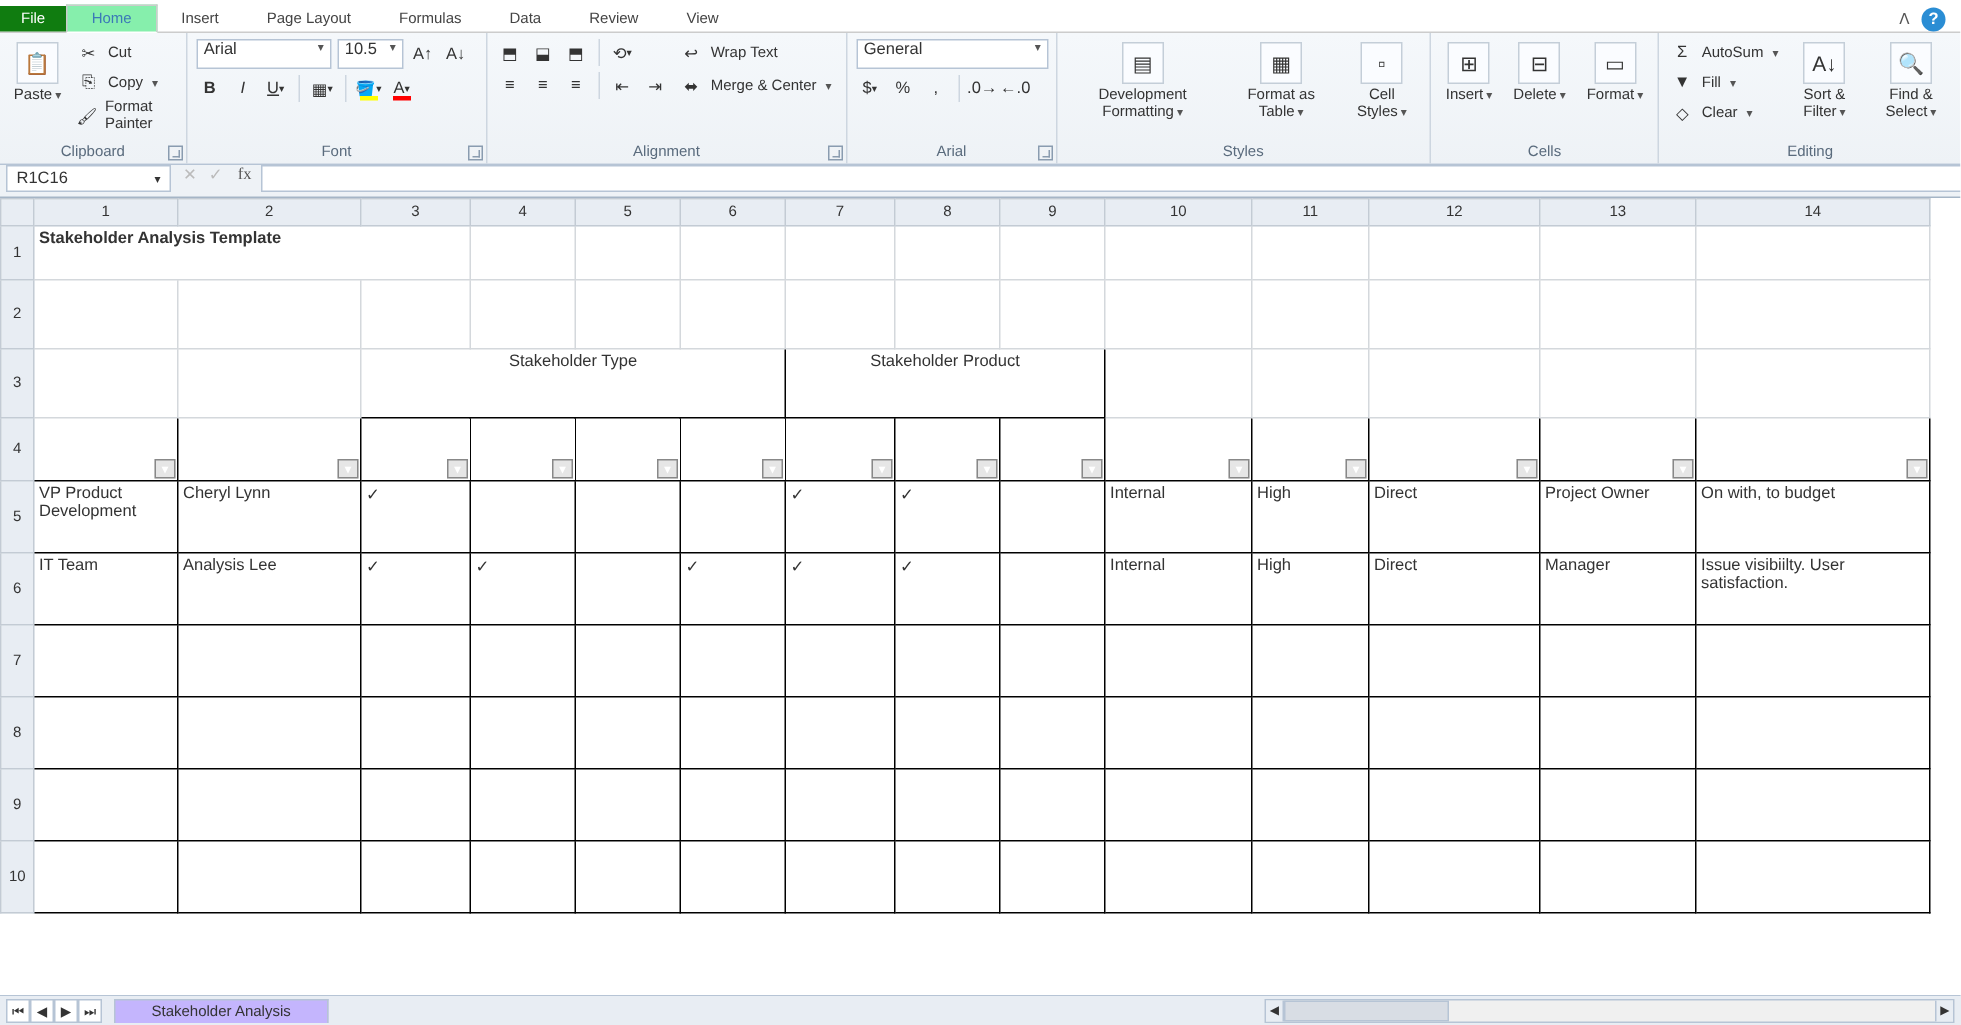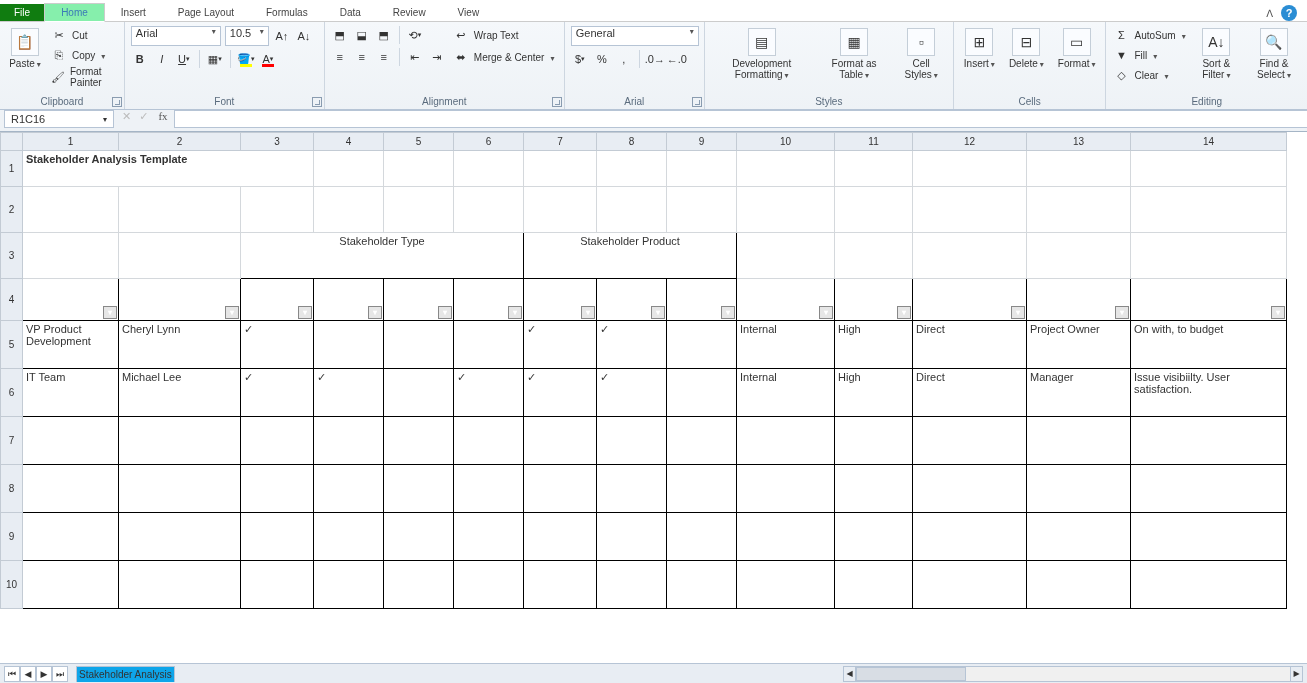--- a/index.html
+++ b/index.html
@@ -56,21 +56,21 @@
 .group-hdr{border:1px solid #000 !important; text-align:center; font-size:11px; vertical-align:bottom; padding-bottom:2px;}
 .thdr{background:#00b0f0; color:#fff; font-weight:bold; font-size:11px; border:1px solid #000 !important; position:relative; vertical-align:top; padding:2px 3px 2px 3px;}
 .thdr .filter{position:absolute; right:1px; bottom:1px; width:14px; height:13px; background:#e6e6e6; border:1px solid #888; font-size:8px; text-align:center; line-height:11px;}
 .datacell{border:1px solid #000 !important;}
 .chk{font-size:10px;}
 
 
 .sheettabs{position:fixed; bottom:0; left:0; right:0; height:20px; background:#e8edf3; border-top:1px solid #b6c4d5; display:flex; align-items:center; font-size:10px;}
 .nav{display:flex; gap:0; padding:0 4px;}
 .navb{width:16px;height:16px;border:1px solid #b6c4d5;background:#fff;text-align:center;line-height:14px;font-size:9px;}
-.stab{padding:2px 2px; background:#0ea5e9; border:1px solid #b6c4d5; border-bottom:none; margin-left:4px;}
+.stab{padding:2px 24px; background:#c4b5fd; border:1px solid #b6c4d5; border-bottom:none; margin-left:4px;}
 .hscroll{margin-left:auto; width:460px; height:16px; border:1px solid #b6c4d5; background:#f0f0f0; position:relative; margin-right:4px;}
 .hscroll .thumb{position:absolute;left:12px;top:0;bottom:0;width:110px;background:#d8dde4;border:1px solid #b6c4d5;}
 .hscroll .ab{width:12px;position:absolute;top:0;bottom:0;background:#e8edf3;text-align:center;font-size:8px;line-height:14px;}
 .hscroll .ab.l{left:0;border-right:1px solid #b6c4d5;}
 .hscroll .ab.r{right:0;border-left:1px solid #b6c4d5;}
 
 .ic-paste{background:linear-gradient(#f7e7b5,#e8c268);}
 </style>
 </head>
 <body>
@@ -402,21 +402,21 @@
           <td class="cell datacell chk"></td>
           <td class="cell datacell ">Internal</td>
           <td class="cell datacell ">High</td>
           <td class="cell datacell ">Direct</td>
           <td class="cell datacell ">Project Owner</td>
           <td class="cell datacell ">On with, to budget</td>
         </tr>
         <tr>
           <th class="rowhdr" style="height:48px;">6</th>
           <td class="cell datacell ">IT Team</td>
-          <td class="cell datacell ">Michael Lee</td>
+          <td class="cell datacell ">Analysis Lee</td>
           <td class="cell datacell chk">✓</td>
           <td class="cell datacell chk">✓</td>
           <td class="cell datacell chk"></td>
           <td class="cell datacell chk">✓</td>
           <td class="cell datacell chk">✓</td>
           <td class="cell datacell chk">✓</td>
           <td class="cell datacell chk"></td>
           <td class="cell datacell ">Internal</td>
           <td class="cell datacell ">High</td>
           <td class="cell datacell ">Direct</td>

